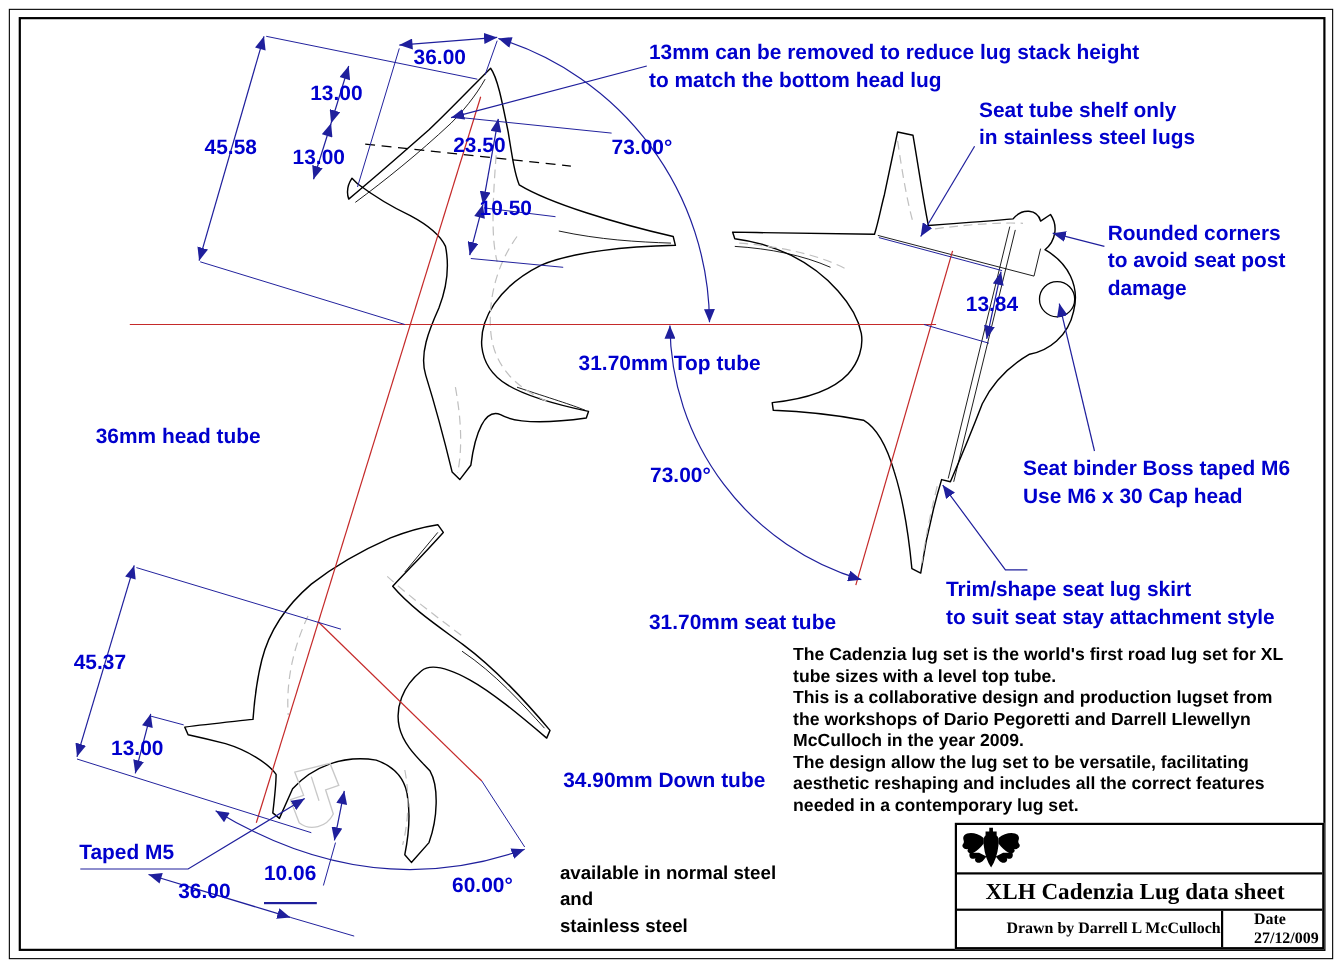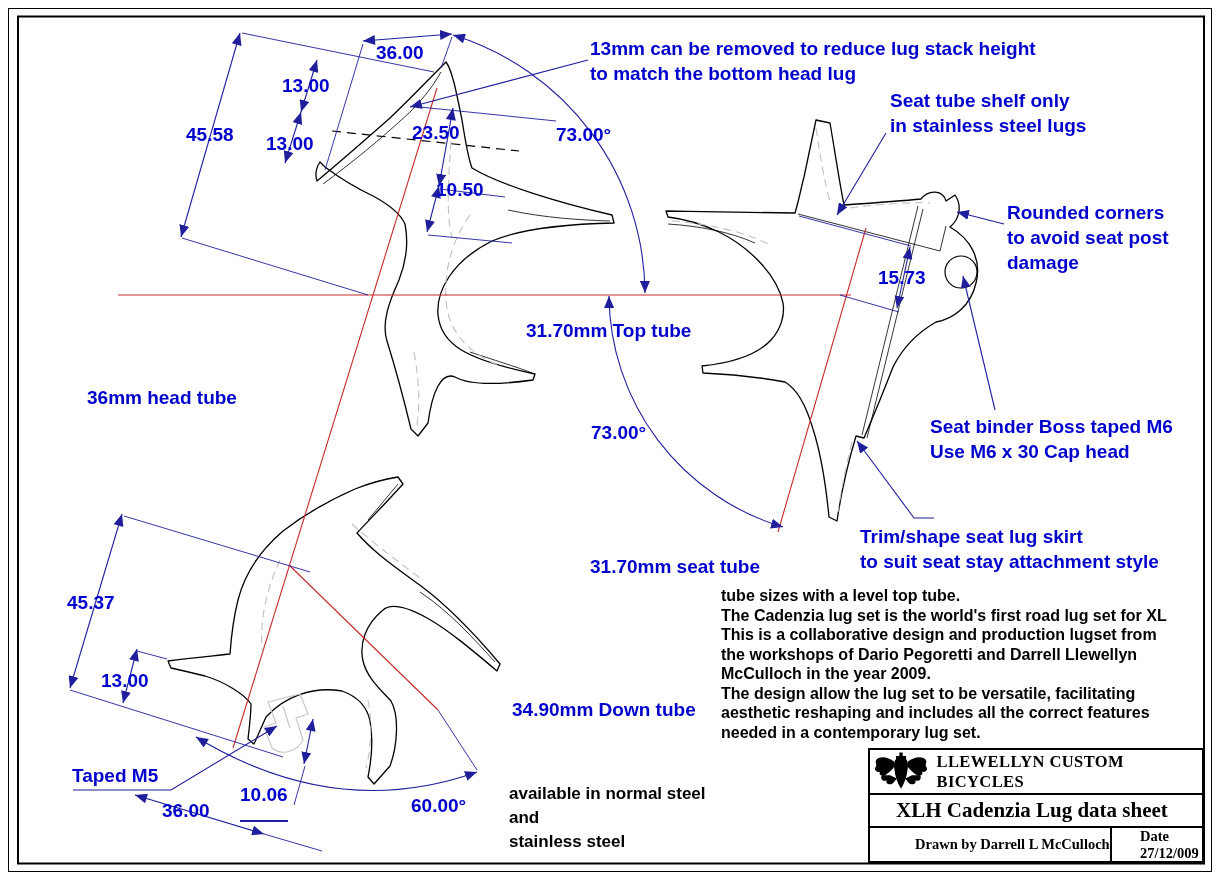--- a/index.html
+++ b/index.html
@@ -177,35 +177,35 @@
 <div class="t blue" style="left:512px;top:697px">34.90mm Down tube</div>
 <div class="t blue" style="left:72px;top:763px">Taped M5</div>
 
 <div class="t blue" style="left:376px;top:40px">36.00</div>
 <div class="t blue" style="left:282px;top:73px">13.00</div>
 <div class="t blue" style="left:186px;top:122px">45.58</div>
 <div class="t blue" style="left:266px;top:131px">13.00</div>
 <div class="t blue" style="left:412px;top:120px">23.50</div>
 <div class="t blue" style="left:436px;top:177px">10.50</div>
 <div class="t blue" style="left:556px;top:122px">73.00°</div>
-<div class="t blue" style="left:878px;top:265px">15.73</div>
+<div class="t blue" style="left:878px;top:265px">13.84</div>
 <div class="t blue" style="left:591px;top:420px">73.00°</div>
 <div class="t blue" style="left:67px;top:590px">45.37</div>
 <div class="t blue" style="left:101px;top:668px">13.00</div>
 <div class="t blue" style="left:162px;top:798px">36.00</div>
 <div class="t blue underl" style="left:240px;top:782px">10.06</div>
 <div class="t blue" style="left:411px;top:793px">60.00°</div>
 
 <div class="t black" style="left:509px;top:782px">available in normal steel</div>
 <div class="t black" style="left:509px;top:806px">and</div>
 <div class="t black" style="left:509px;top:830px">stainless steel</div>
 
 <div class="t para" style="left:721px;top:586px">
+  <div>The Cadenzia lug set is the world's first road lug set for XL</div>
   <div>tube sizes with a level top tube.</div>
-  <div>The Cadenzia lug set is the world's first road lug set for XL</div>
   <div>This is a collaborative design and production lugset from</div>
   <div>the workshops of Dario Pegoretti and Darrell Llewellyn</div>
   <div>McCulloch in the year 2009.</div>
   <div>The design allow the lug set to be versatile, facilitating</div>
   <div>aesthetic reshaping and includes all the correct features</div>
   <div>needed in a contemporary lug set.</div>
 </div>
 
 <div class="tblock">
   <div class="tb-row1">
@@ -214,21 +214,20 @@
         <g fill="#000">
           <path d="M33,3 L37,3 L37,7 L41,7 L41,11 L29,11 L29,7 L33,7 Z"></path>
           <path d="M35,10 C28,8 26,14 27,22 C28,32 31,40 35,46 C39,40 42,32 43,22 C44,14 42,8 35,10 Z"></path>
           <path d="M27,14 C20,8 10,7 6,11 C3,15 7,17 5,20 C2,23 6,27 10,26 C8,29 12,32 16,30 C20,28 24,24 27,20 Z"></path>
           <path d="M43,14 C50,8 60,7 64,11 C67,15 63,17 65,20 C68,23 64,27 60,26 C62,29 58,32 54,30 C50,28 46,24 43,20 Z"></path>
           <path d="M12,30 C10,35 14,38 18,36 C16,40 22,43 26,39 L30,34 L22,30 Z"></path>
           <path d="M58,30 C60,35 56,38 52,36 C54,40 48,43 44,39 L40,34 L48,30 Z"></path>
         </g>
       </svg>
     </span>
-    <span class="tb-company">LLEWELLYN CUSTOM BICYCLES</span>
   </div>
   <div class="tb-row2">
     <span class="tb-title">XLH Cadenzia Lug data sheet</span>
   </div>
   <div class="tb-row3">
     <span class="tb-drawn">Drawn by Darrell L McCulloch</span>
     <span class="tb-date">Date 27/12/009</span>
   </div>
 </div>
 

